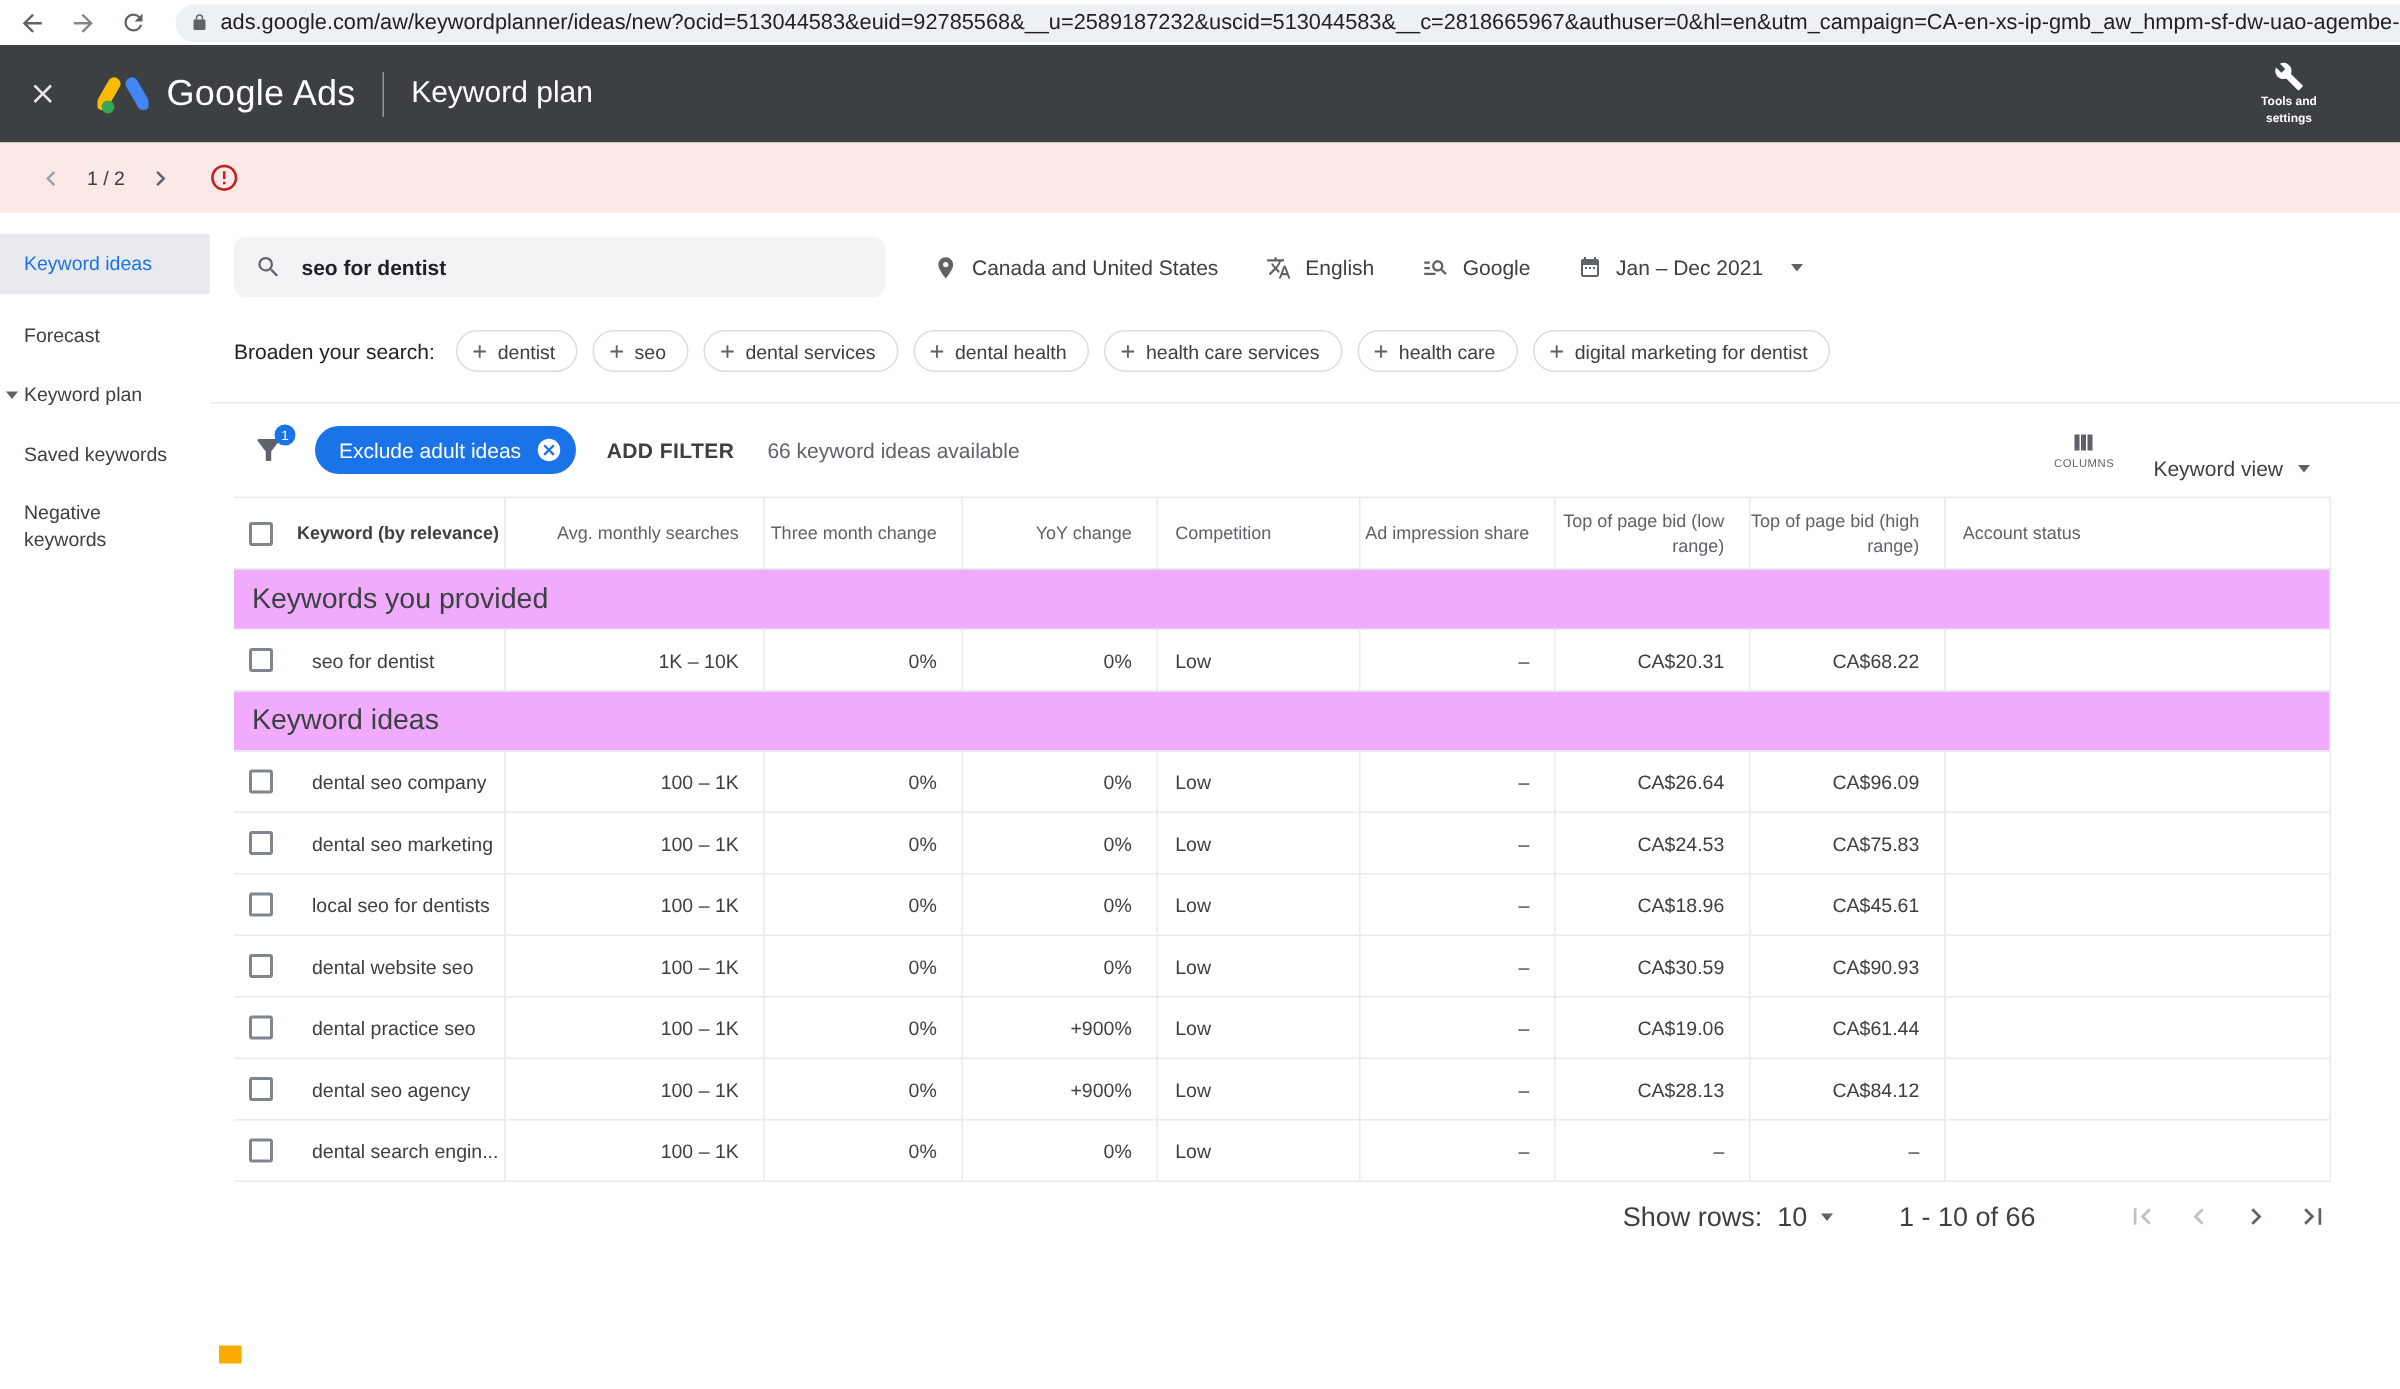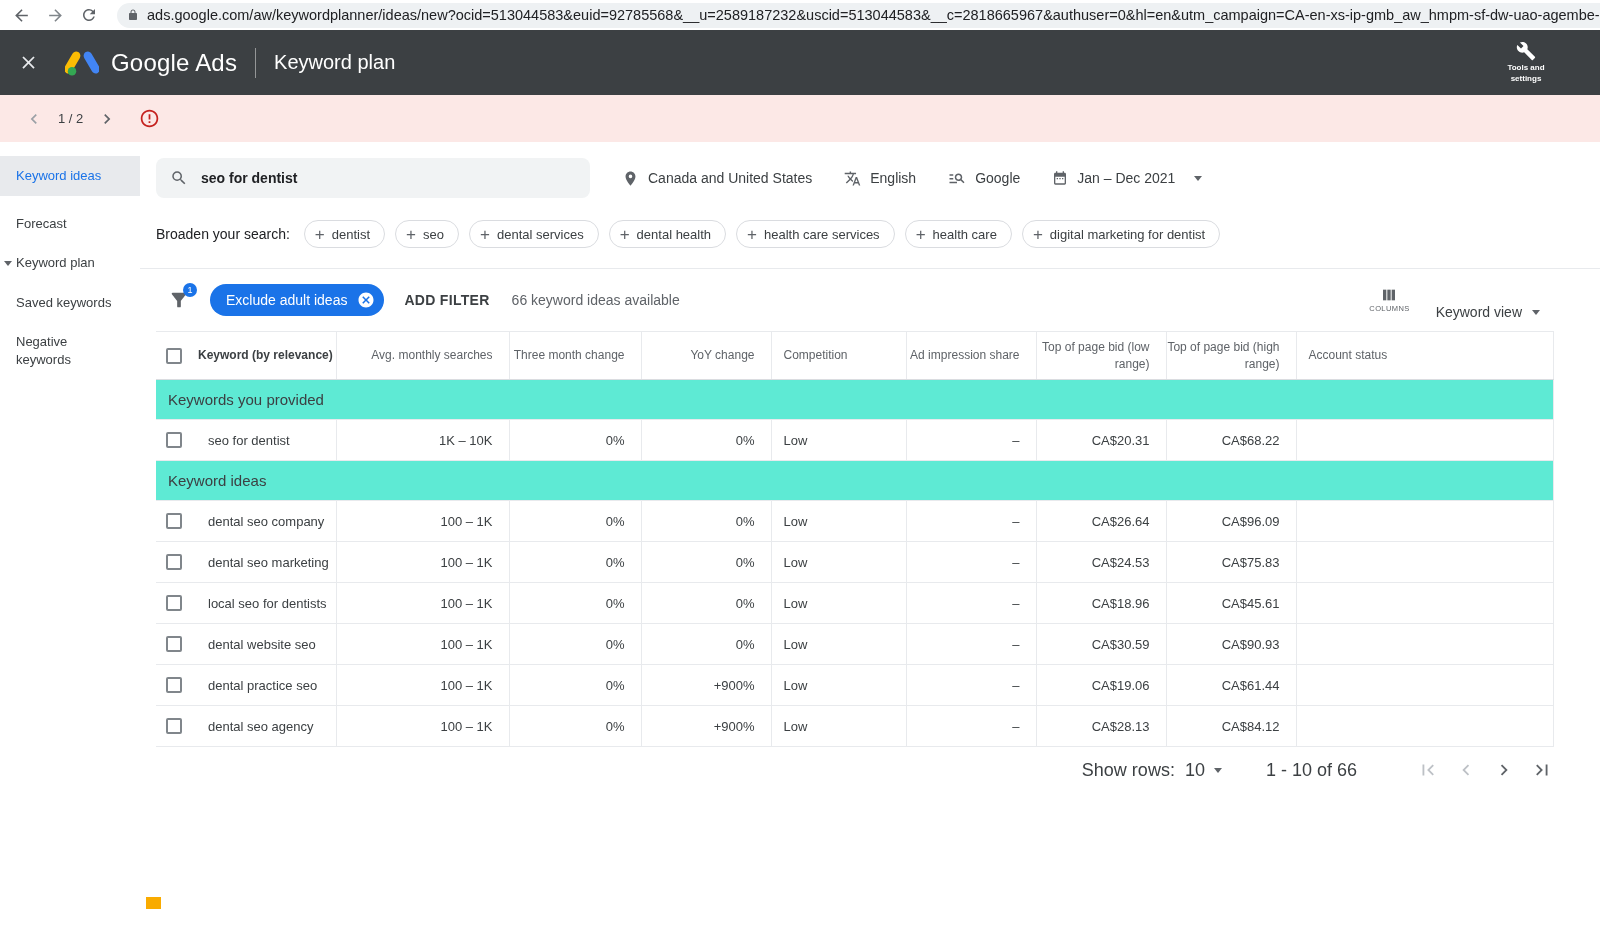--- a/index.html
+++ b/index.html
@@ -73,21 +73,21 @@
   
   table.kw { border-collapse: collapse; table-layout: fixed; width: 1397px; border-right: 1px solid #e8eaed; }
   .kw thead th { height: 48px; font-size: 12px; color: #5f6368; font-weight: 400; vertical-align: middle; border-top: 1px solid #e8eaed; border-bottom: 1px solid #dadce0; line-height: 1.35; cursor: pointer; }
   .kw thead th.kw-head { color: #3c4043; font-weight: 700; }
   .kw td { height: 41px; font-size: 13px; color: #3c4043; border-bottom: 1px solid #e8eaed; vertical-align: middle; }
   .kw tr > *:nth-child(n+3) { border-left: 1px solid #e8eaed; }
   .al-left { text-align: left; padding-left: 12px; }
   .al-right { text-align: right; padding-right: 16px; }
   .kw .cb { padding-left: 10px; }
   .kw td.kwcell { white-space: nowrap; overflow: hidden; }
-  .section-row td { background: #5eead4; height: 40px; padding-left: 12px; font-size: 15px; color: #3c4043; }
+  .section-row td { background: #f0abfc; height: 40px; padding-left: 12px; font-size: 19px; color: #3c4043; }
   .checkbox { width: 16px; height: 16px; border: 2px solid #80868b; border-radius: 2px; display: inline-block; vertical-align: middle; cursor: pointer; background: #fff; }
 
   
   .table-footer { width: 1397px; display: flex; align-items: center; justify-content: flex-end; margin-top: 12px; font-size: 18px; color: #3c4043; }
   .sr-value { display: flex; align-items: center; gap: 9px; margin-left: 10px; cursor: pointer; }
   .pg-range { margin: 0 44px; }
   .pg-btn { margin-left: 16px; display: flex; cursor: pointer; }
 
   .feedback-stub { position: absolute; left: 146px; top: 897px; width: 15px; height: 12px; background: #f9ab00; }
 </style>
@@ -406,20 +406,32 @@
             <td class="al-left kwcell">dental seo agency</td>
             <td class="al-right">100 – 1K</td>
             <td class="al-right">0%</td>
             <td class="al-right">+900%</td>
             <td class="al-left">Low</td>
             <td class="al-right">–</td>
             <td class="al-right">CA$28.13</td>
             <td class="al-right">CA$84.12</td>
             <td class="al-left"></td>
           </tr>
+          <tr class="data-row">
+            <td class="cb al-left"><span class="checkbox"></span></td>
+            <td class="al-left kwcell">dental search engin...</td>
+            <td class="al-right">100 – 1K</td>
+            <td class="al-right">0%</td>
+            <td class="al-right">0%</td>
+            <td class="al-left">Low</td>
+            <td class="al-right">–</td>
+            <td class="al-right">–</td>
+            <td class="al-right">–</td>
+            <td class="al-left"></td>
+          </tr>
         </tbody>
     </table>
 
     <div class="table-footer">
       <span>Show rows:</span>
       <span class="sr-value">
         <span>10</span>
         <span class="tri-down"></span>
       </span>
       <span class="pg-range">1 - 10 of 66</span>

